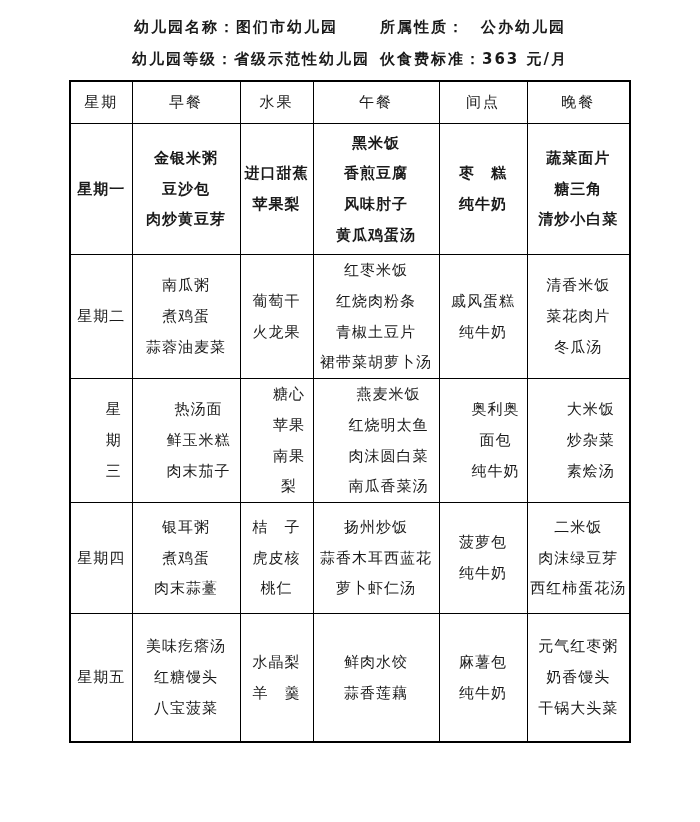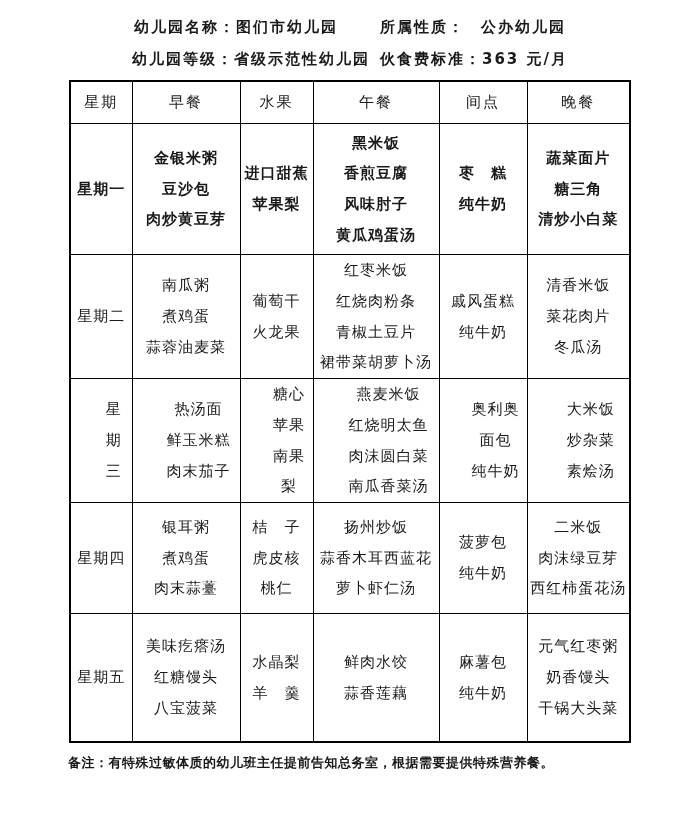--- a/index.html
+++ b/index.html
@@ -178,15 +178,14 @@
 蒜香莲藕</td>
       <td>麻薯包
 纯牛奶</td>
       <td>元气红枣粥
 奶香馒头
 干锅大头菜</td>
     </tr>
   </tbody>
     </table>
 
-  <div class="note">备注：有特殊过敏体质的幼儿班主任提前告知总务室，根据需要提供特殊营养餐。</div>
 
 </div>
 
 </body></html>

